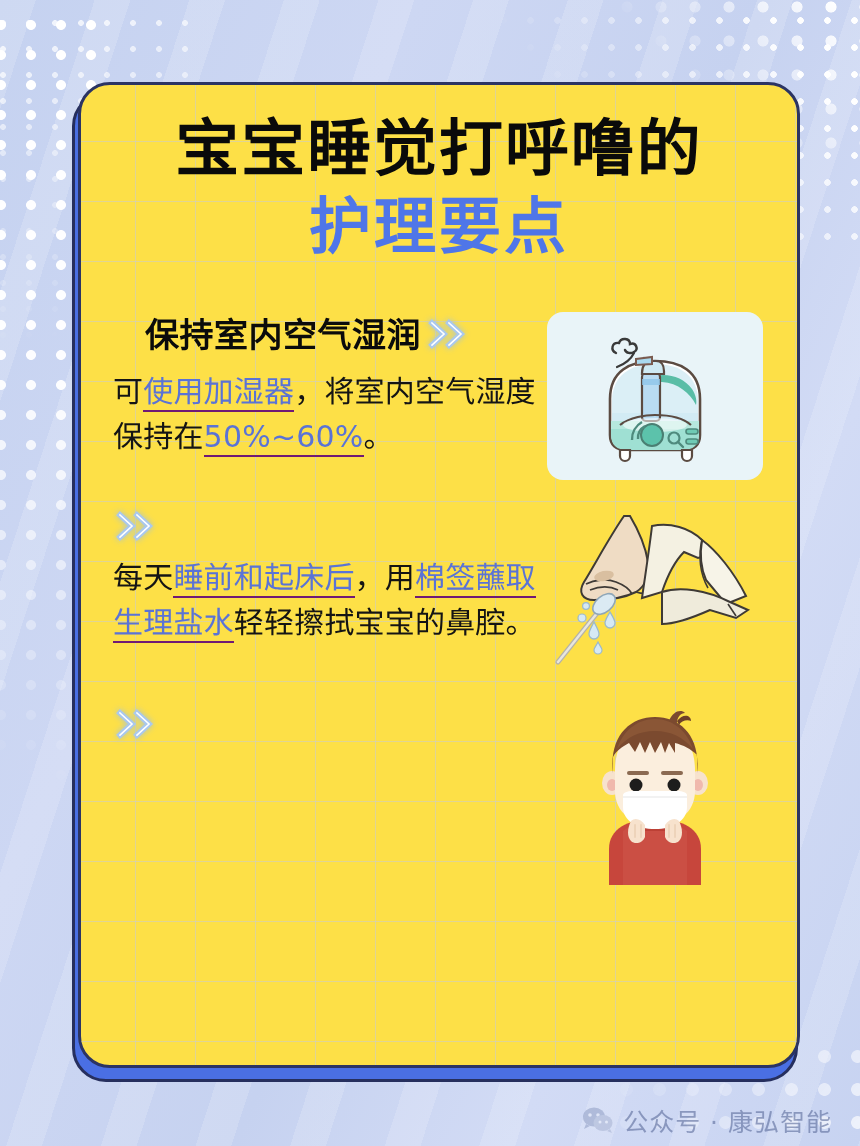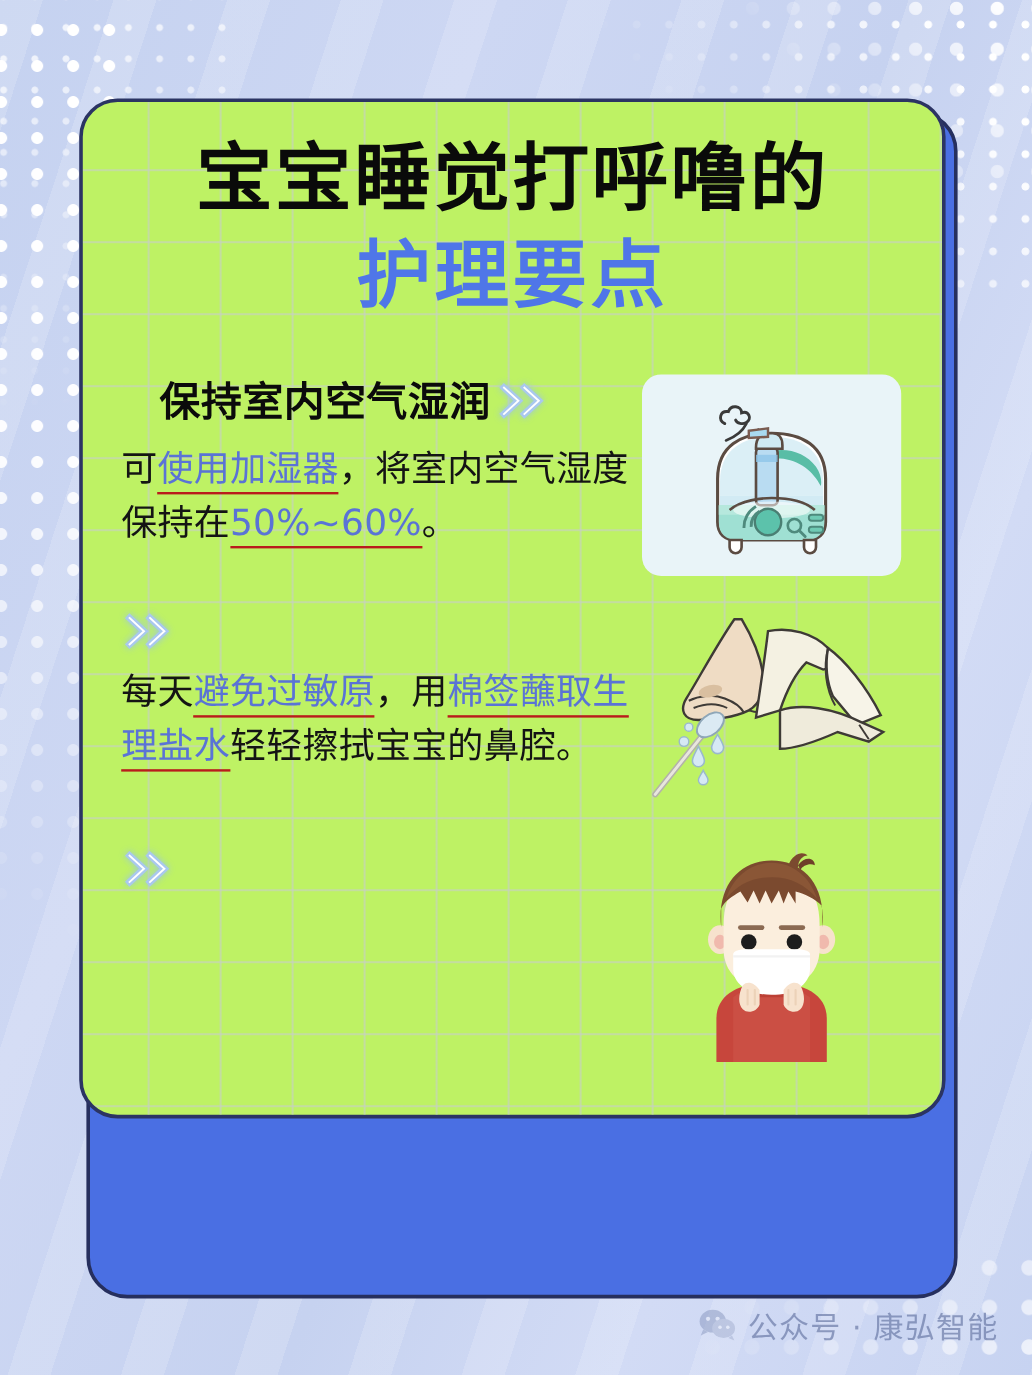--- a/index.html
+++ b/index.html
@@ -94,26 +94,26 @@
     top: 10px;
     width: 726px;
     height: 990px;
     border-radius: 34px;
     background: #4a6fe3;
     border: 3px solid #262f5e;
     box-sizing: border-box;
   }
   .card {
     position: absolute;
-    left: 4px;
+    left: 16px;
     top: 0;
     width: 722px;
-    height: 850px;
+    height: 986px;
     border-radius: 32px;
-    background: #bef264;
+    background: #fde047;
     border: 3px solid #2b3463;
     box-sizing: border-box;
     overflow: hidden;
   }
   .card-grid {
     position: absolute;
     inset: 0;
     background-image:
       linear-gradient(to right, rgba(200,203,210,0.55) 1.4px, rgba(0,0,0,0) 1.4px),
       linear-gradient(to bottom, rgba(200,203,210,0.55) 1.4px, rgba(0,0,0,0) 1.4px);
@@ -135,21 +135,21 @@
     font-family: "DejaVu Sans", "Liberation Sans", sans-serif;
     font-size: 62px;
     font-weight: 900;
     color: #0a0a0a;
     letter-spacing: 2px;
     line-height: 1.28;
     transform: scaleX(1.03);
     white-space: nowrap;
   }
   .title-line2 {
-    font-family: Liberation Serif, serif;
+    font-family: Liberation Mono, monospace;
     font-size: 62px;
     font-weight: 900;
     color: #4f76e8;
     letter-spacing: 3px;
     line-height: 1.28;
     margin-top: 4px;
     white-space: nowrap;
   }
 
   
@@ -191,21 +191,21 @@
   }
   .sec-body {
     font-family: "DejaVu Sans", "Liberation Sans", sans-serif;
     font-size: 30px;
     line-height: 1.52;
     color: #141414;
     letter-spacing: 0.2px;
   }
   .hl {
     color: #5a73d6;
-    border-bottom: 2px solid #b91c1c;
+    border-bottom: 2px solid #701a75;
     padding-bottom: 1px;
   }
   .sec-img {
     flex: 1 1 auto;
     display: flex;
     align-items: flex-start;
     justify-content: center;
     padding-top: 4px;
   }
   .img-card {
@@ -221,21 +221,21 @@
   .img-card.plain {
     background: transparent;
     border-radius: 0;
   }
   .img-card.tall { height: 192px; }
 
   
   .footer {
     position: absolute;
     right: 28px;
-    bottom: 24px;
+    bottom: 8px;
     display: flex;
     align-items: center;
     gap: 9px;
     opacity: 0.62;
   }
   .footer-txt {
     font-family: "DejaVu Sans", "Liberation Sans", sans-serif;
     font-size: 25px;
     color: #5f6f9e;
     letter-spacing: 1px;
@@ -336,21 +336,21 @@
               <span class="chev">
                 <svg width="48" height="34" viewBox="0 0 48 34">
                   <path d="M5 6 L17 17 L5 28" fill="none" stroke="#a9c8ee" stroke-width="5.5" stroke-linecap="square" stroke-linejoin="miter"></path>
                   <path d="M5 6 L17 17 L5 28" fill="none" stroke="#ffffff" stroke-width="1.6" stroke-linecap="square"></path>
                   <path d="M22 6 L34 17 L22 28" fill="none" stroke="#a9c8ee" stroke-width="5.5" stroke-linecap="square" stroke-linejoin="miter"></path>
                   <path d="M22 6 L34 17 L22 28" fill="none" stroke="#ffffff" stroke-width="1.6" stroke-linecap="square"></path>
                 </svg>
               </span>
             </div>
             <div class="sec-body">
-              <span>每天</span><span class="hl">避免过敏原</span><span>，用</span><span class="hl">棉签蘸取生理盐水</span><span>轻轻擦拭宝宝的鼻腔。</span>
+              <span>每天</span><span class="hl">睡前和起床后</span><span>，用</span><span class="hl">棉签蘸取生理盐水</span><span>轻轻擦拭宝宝的鼻腔。</span>
             </div>
           </div>
           <div class="sec-img">
             <div class="img-card plain">
               <svg width="210" height="160" viewBox="0 0 210 160">
 
                 <path d="M74 2 C60 22 44 52 34 68 C28 78 32 86 44 86 C56 86 74 84 86 78 C96 72 100 60 98 48 C95 30 86 12 80 2 Z" fill="#efdcc4" stroke="#3e3a36" stroke-width="2"></path>
                 <path d="M36 70 C44 66 56 64 66 68 C74 71 80 76 82 80" fill="none" stroke="#3e3a36" stroke-width="1.8"></path>
                 <path d="M40 76 C50 72 60 72 68 76" fill="none" stroke="#3e3a36" stroke-width="1.6"></path>
                 <ellipse cx="54" cy="62" rx="10" ry="5" fill="#d9bfa0" transform="rotate(-12 54 62)"></ellipse>

